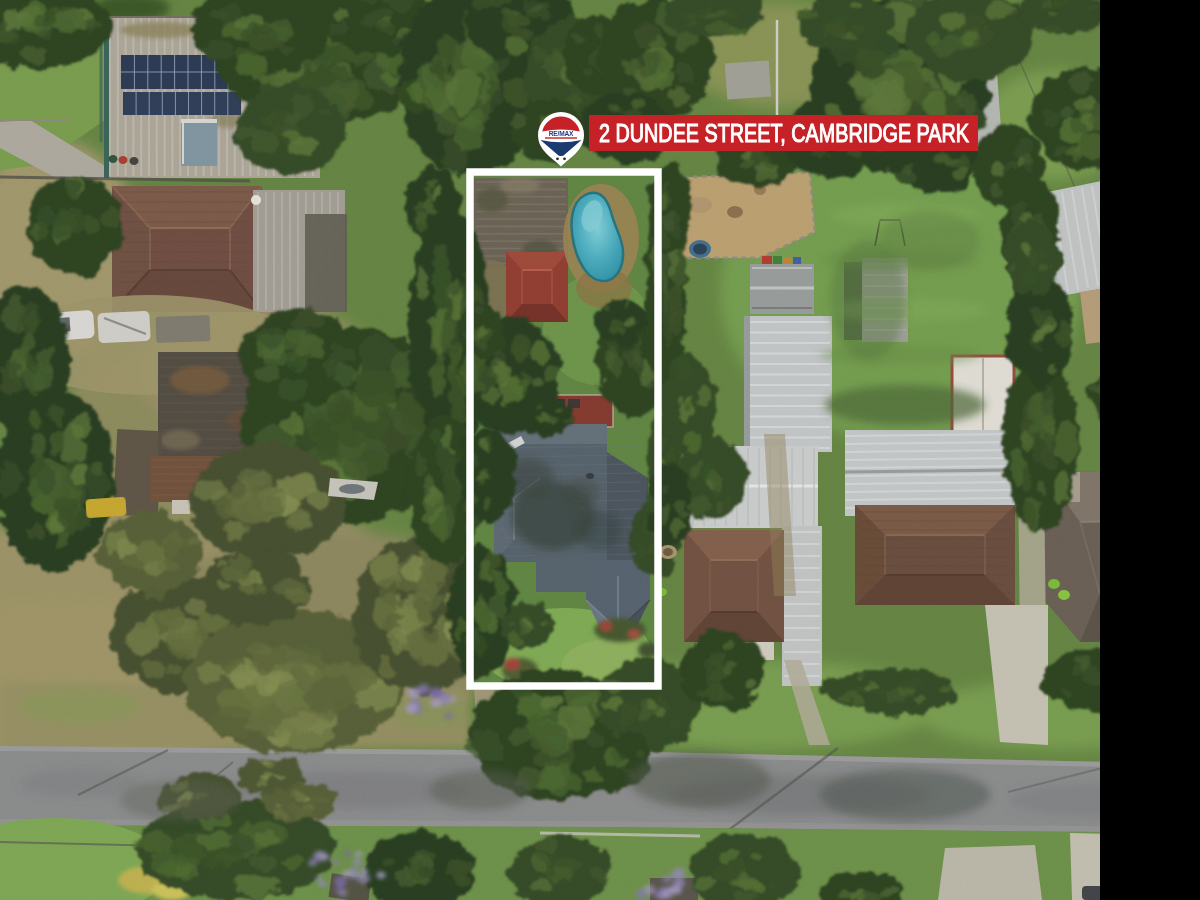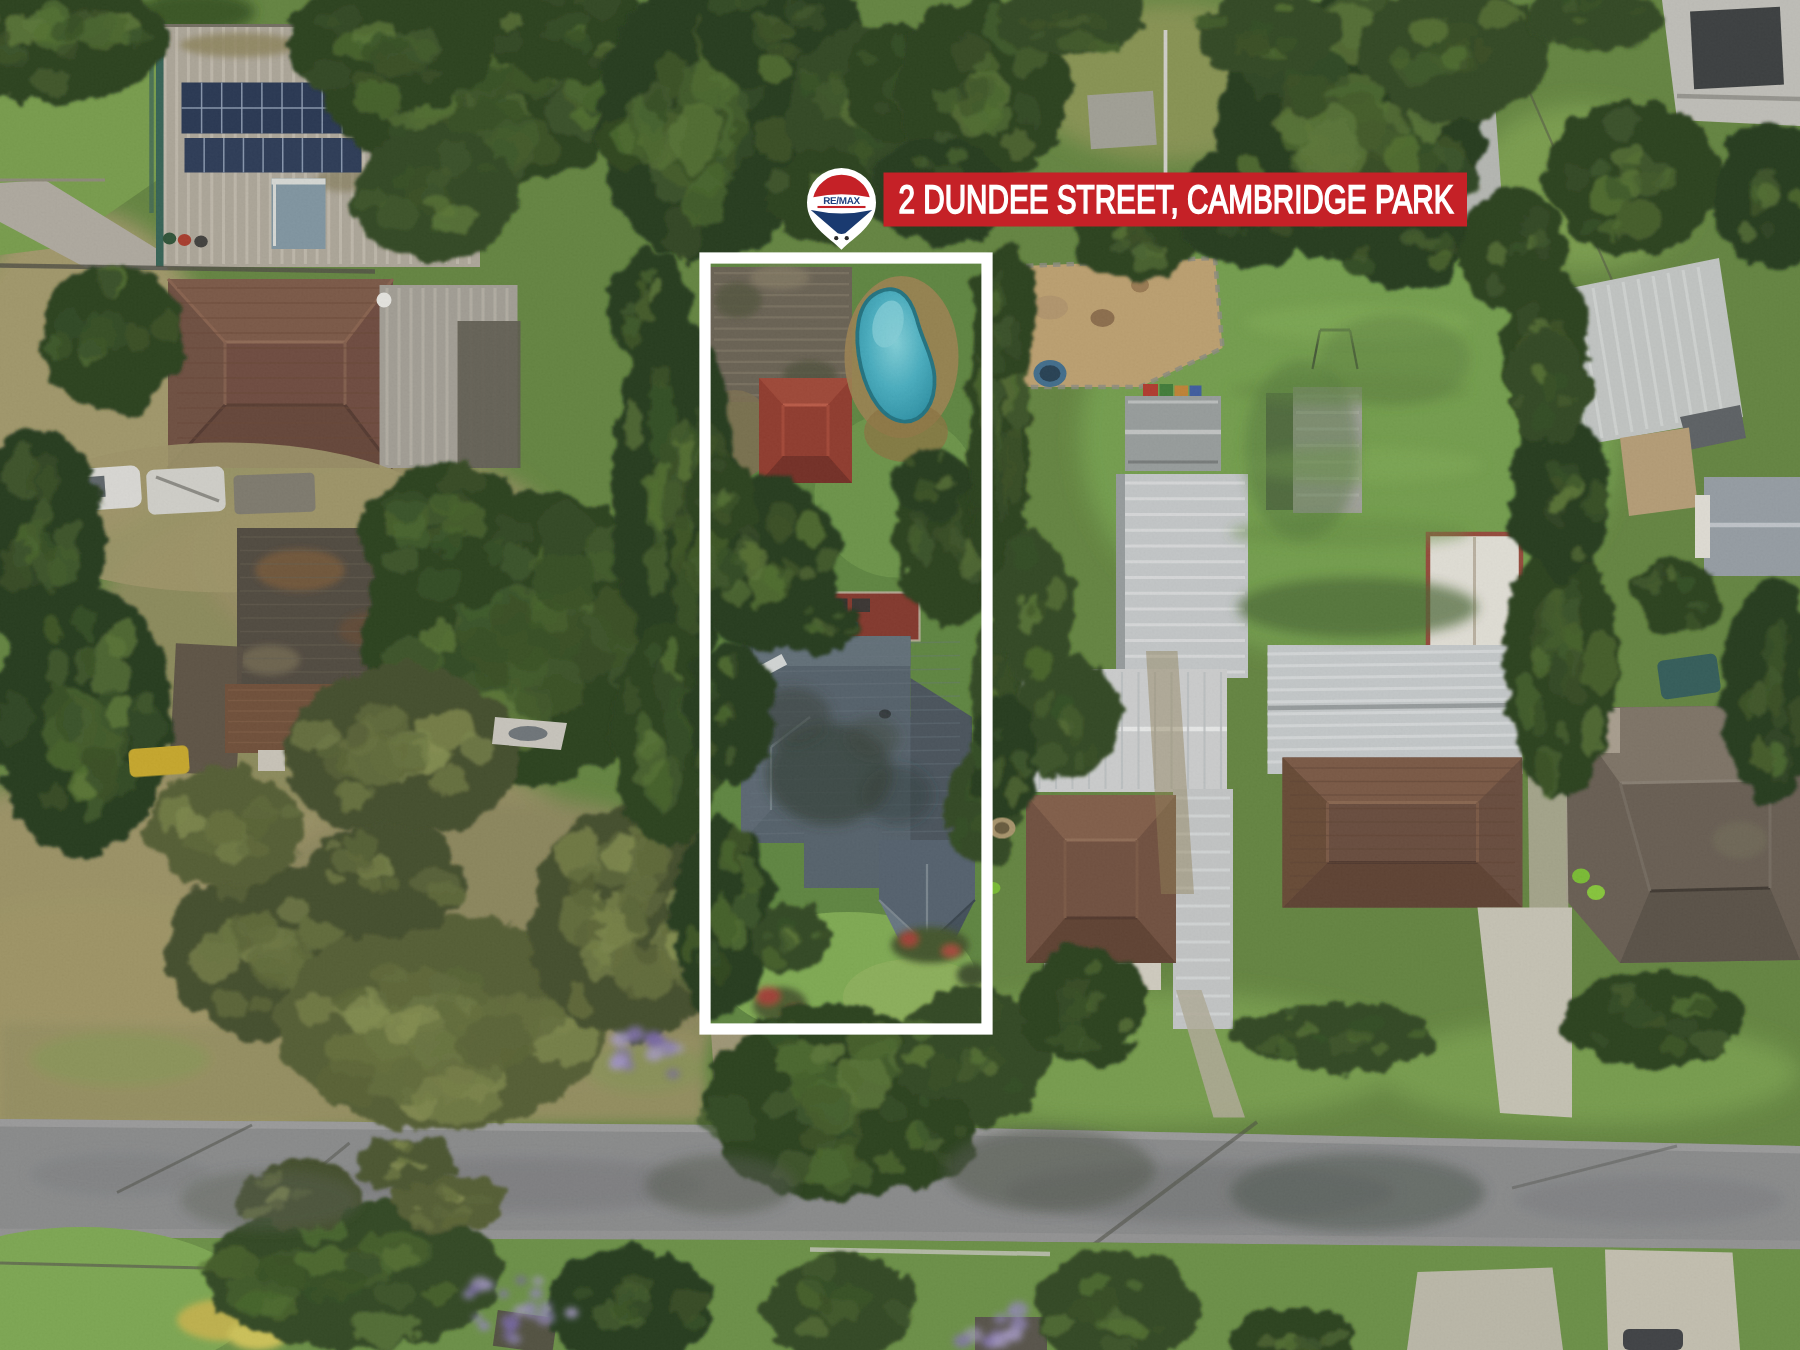--- a/index.html
+++ b/index.html
@@ -1,15 +1,15 @@
 <!DOCTYPE html>
 <html><head><meta charset="utf-8">
 <style>
 html,body{margin:0;padding:0;background:#000;}
-#scene{width:1200px;height:900px;overflow:hidden;position:relative;}
+#scene{width:1100px;height:900px;overflow:hidden;position:relative;}
 text{font-family:"Liberation Sans",sans-serif;}
 </style></head><body>
 <div id="scene">
 <svg width="1200" height="900" viewBox="0 0 1200 900" xmlns="http://www.w3.org/2000/svg">
 <defs>
 <filter id="b2" x="-30%" y="-30%" width="160%" height="160%">
           <feGaussianBlur stdDeviation="2"></feGaussianBlur>
         </filter>
 <filter id="b3" x="-30%" y="-30%" width="160%" height="160%">
           <feGaussianBlur stdDeviation="3"></feGaussianBlur>

